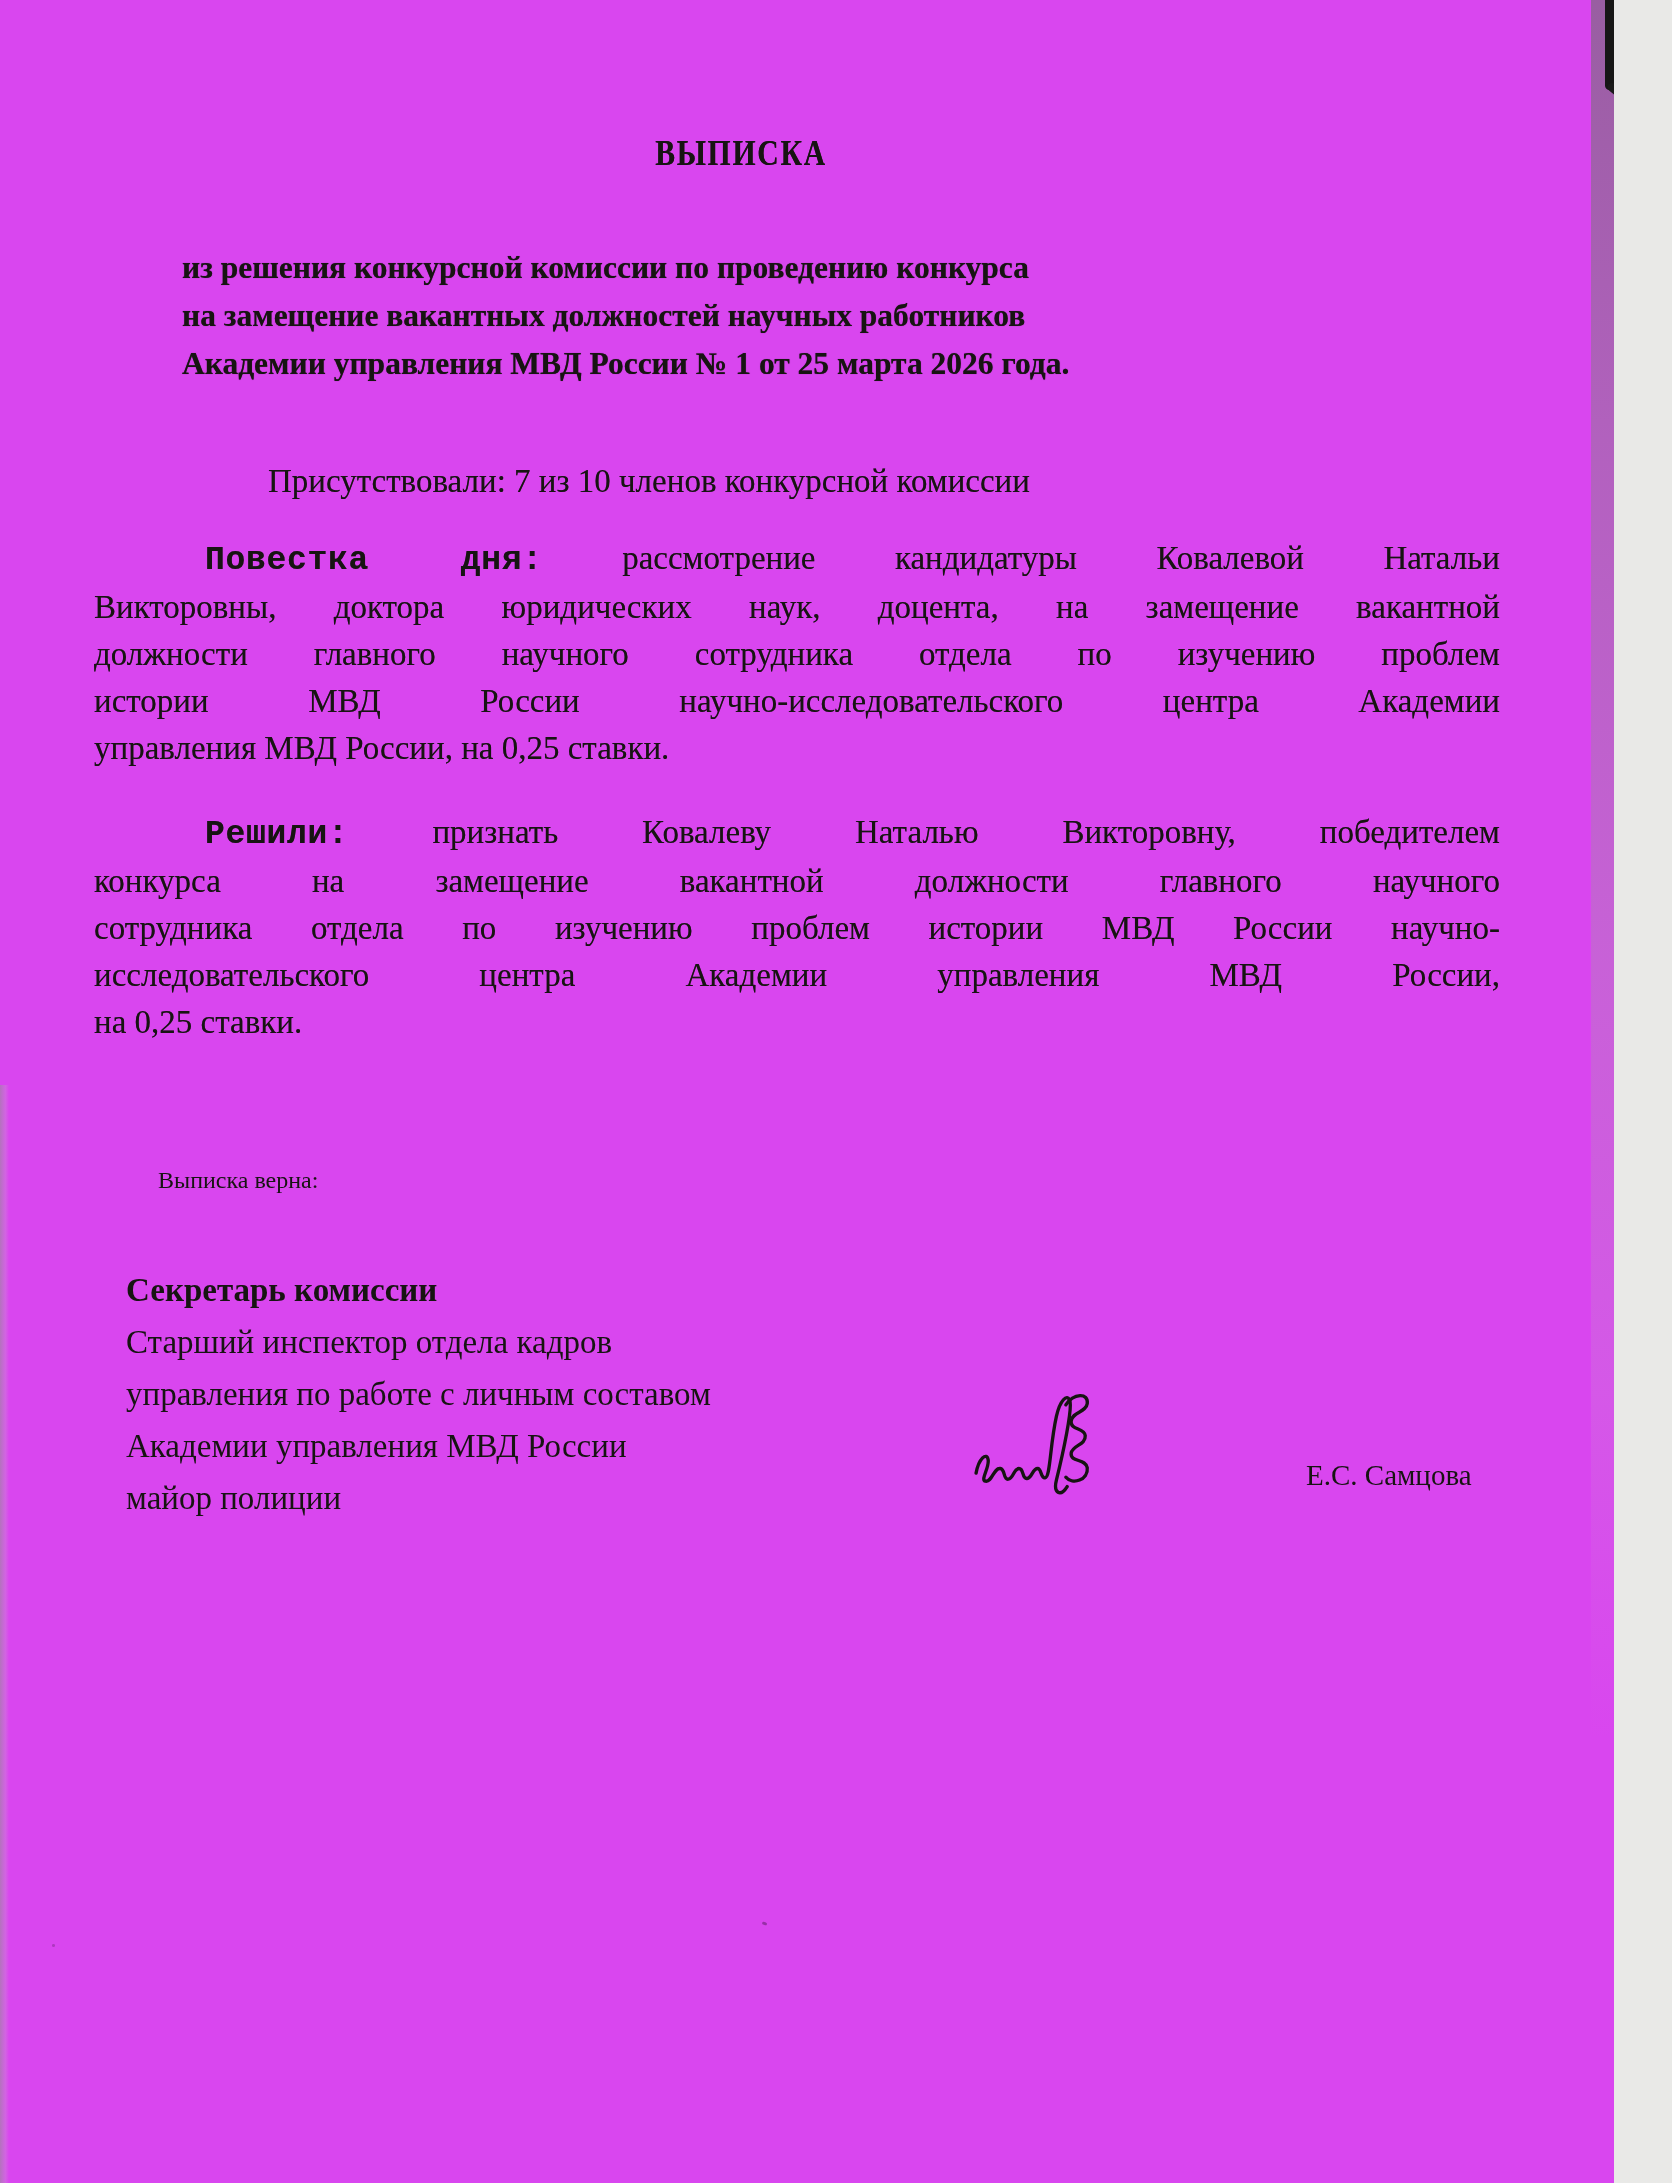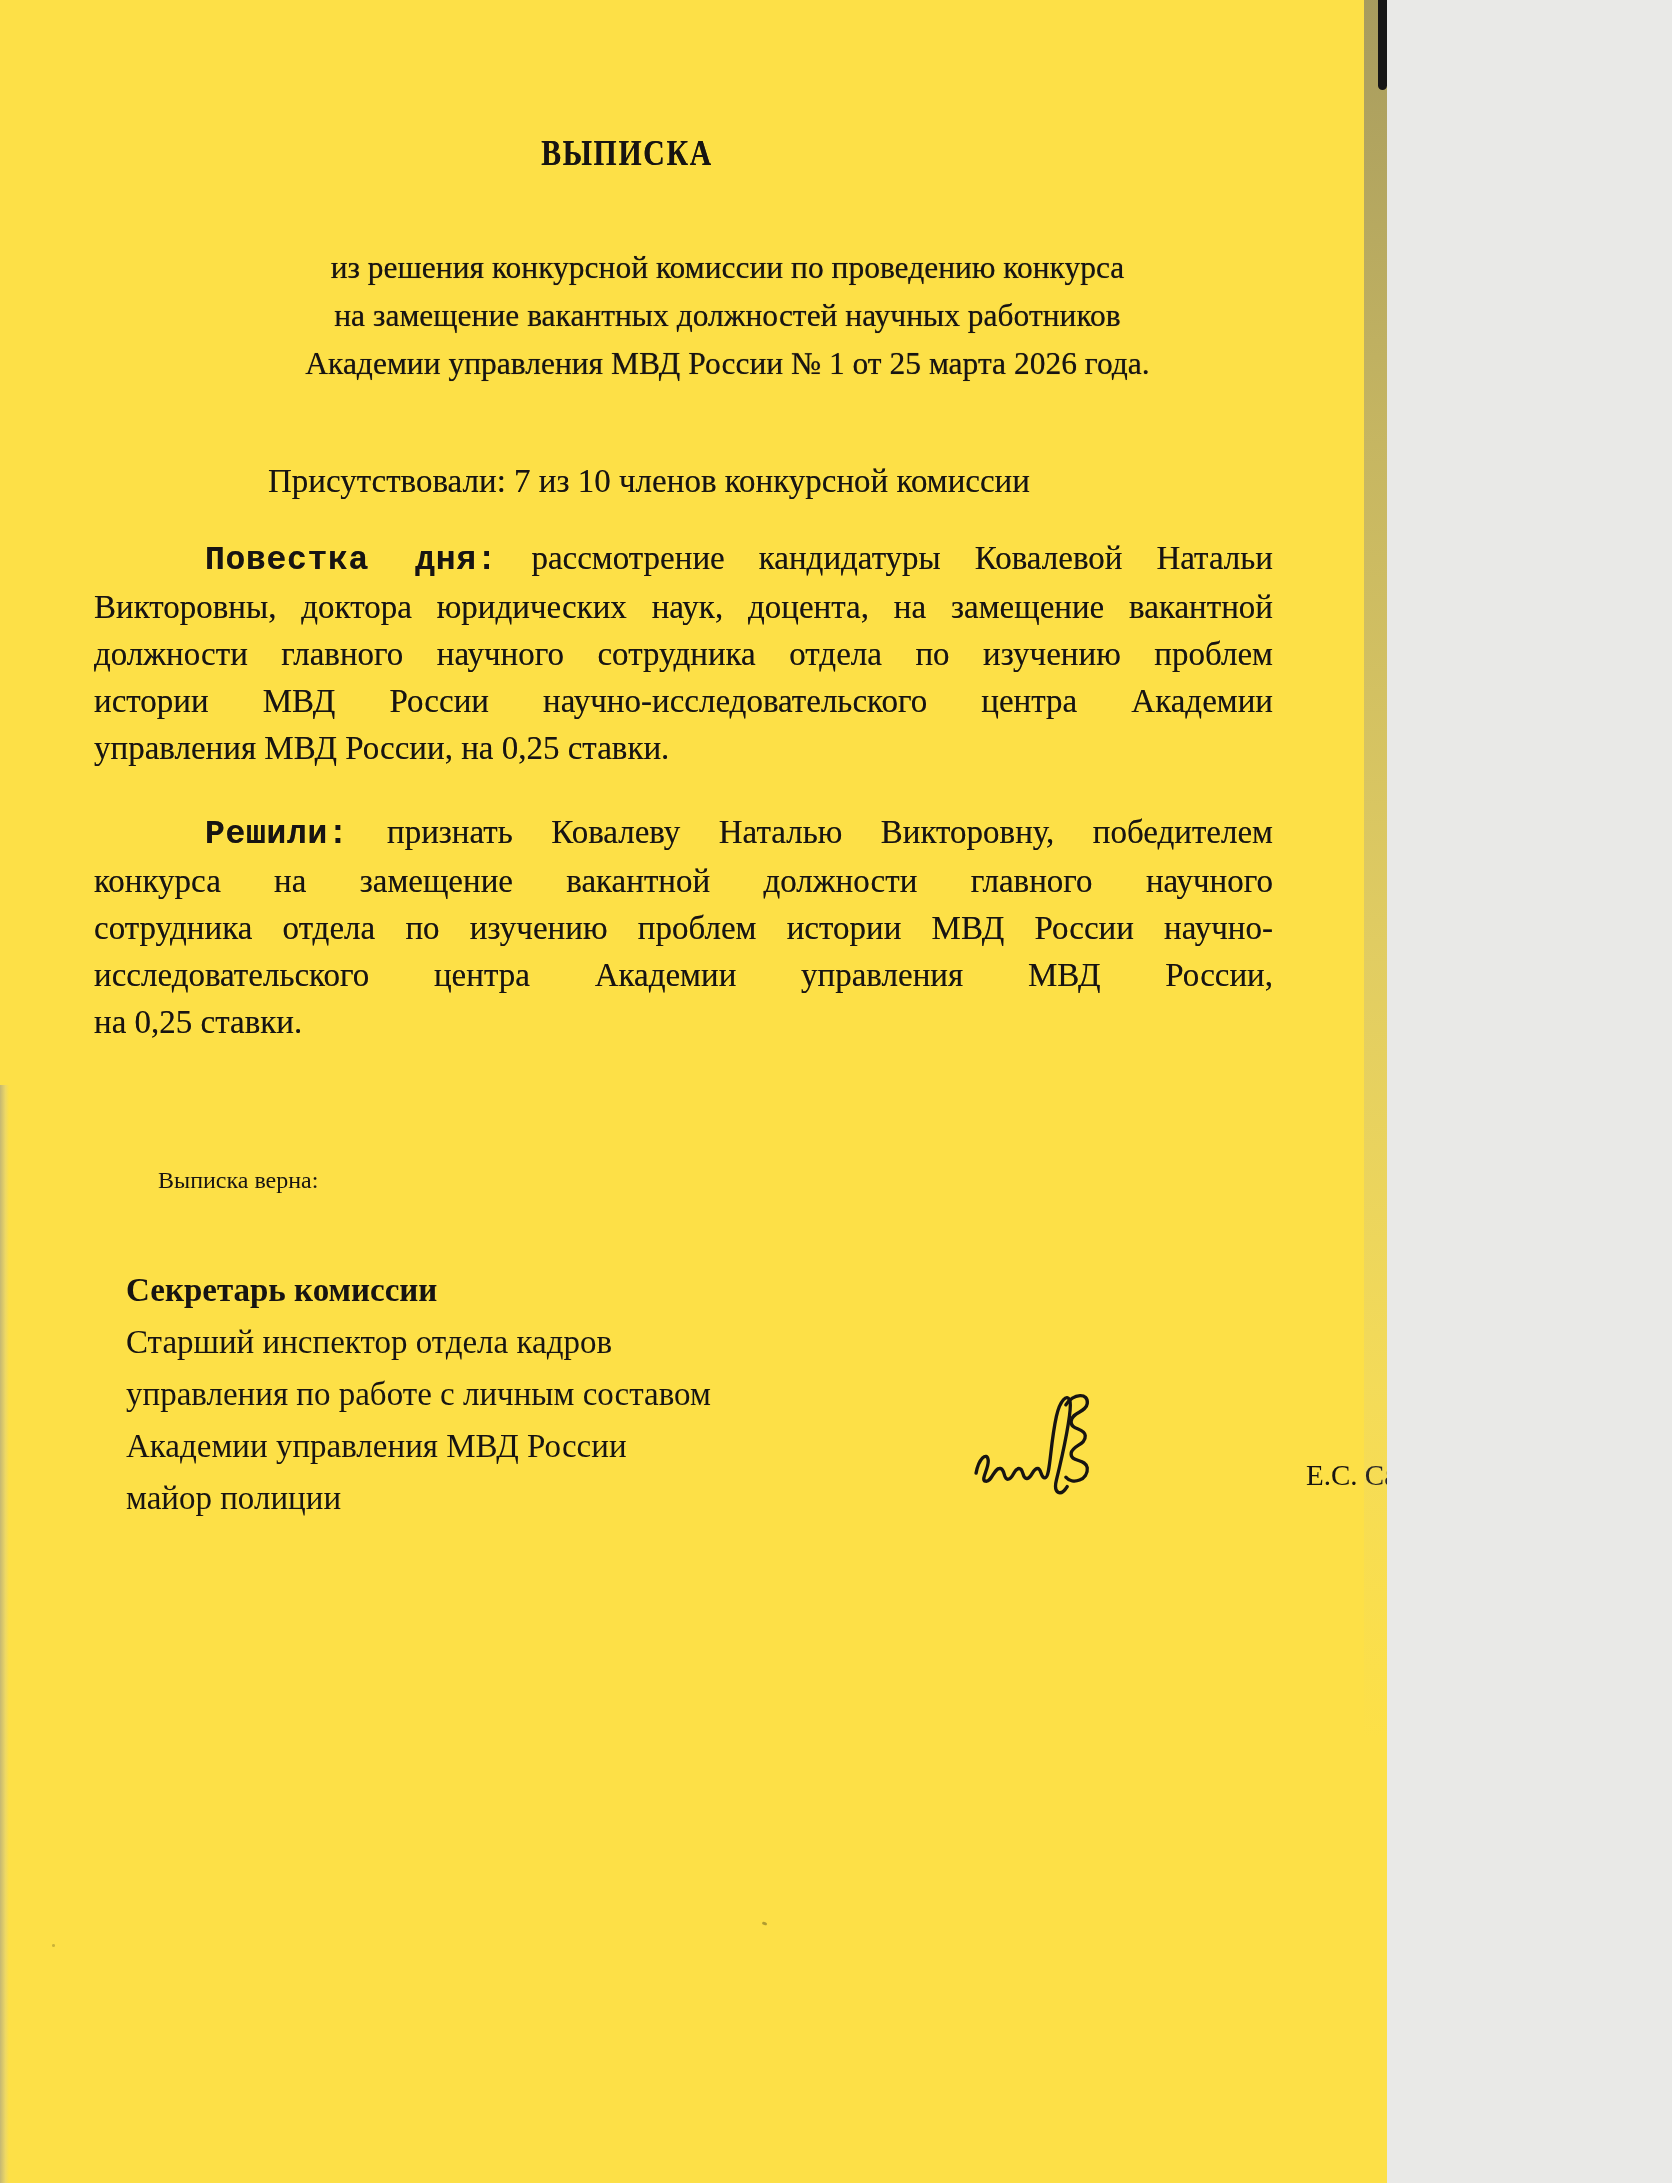--- a/index.html
+++ b/index.html
@@ -3,43 +3,43 @@
 <meta charset="utf-8">
 <style>
   html, body { margin: 0; padding: 0; }
   body {
     width: 1673px; height: 2183px;
     background: #e9e9e7;
     font-family: "Liberation Serif", "DejaVu Serif", serif;
   }
   .page {
     position: relative;
-    width: 1387px; height: 2183px;
-    background: #fde047;
+    width: 1614px; height: 2183px;
+    background: #d946ef;
     color: #171412;
     overflow: hidden;
   }
   .content { padding: 134px 114px 0 94px; }
 
   .doc-title {
     width: fit-content;
     margin: 0 auto;
     font-size: 35px;
     font-weight: 700;
     letter-spacing: 2px;
     transform: translateX(-56px) scaleX(0.85);
     text-shadow: 0 0 0.7px rgba(23,20,18,0.8);
   }
 
   .doc-subtitle {
     margin-top: 70px;
     margin-left: 88px;
-    text-align: center;
+    text-align: left;
     font-size: 31.5px;
-    font-weight: 400;
+    font-weight: 700;
     line-height: 48px;
     text-shadow: 0 0 0.7px rgba(23,20,18,0.7);
   }
 
   .bodytext { font-size: 33px; line-height: 47px; text-shadow: 0 0 0.3px rgba(23,20,18,0.55); }
 
   .attendance {
     margin-top: 70px;
     margin-left: 174px;
     font-size: 33px;

